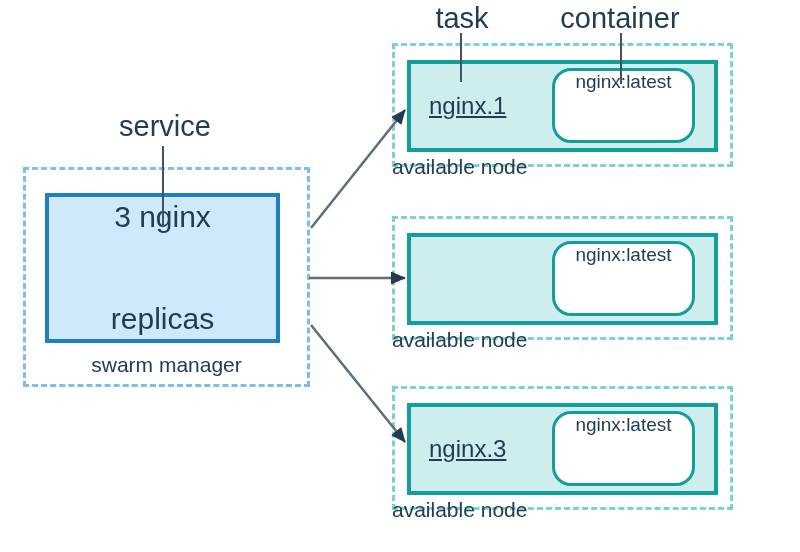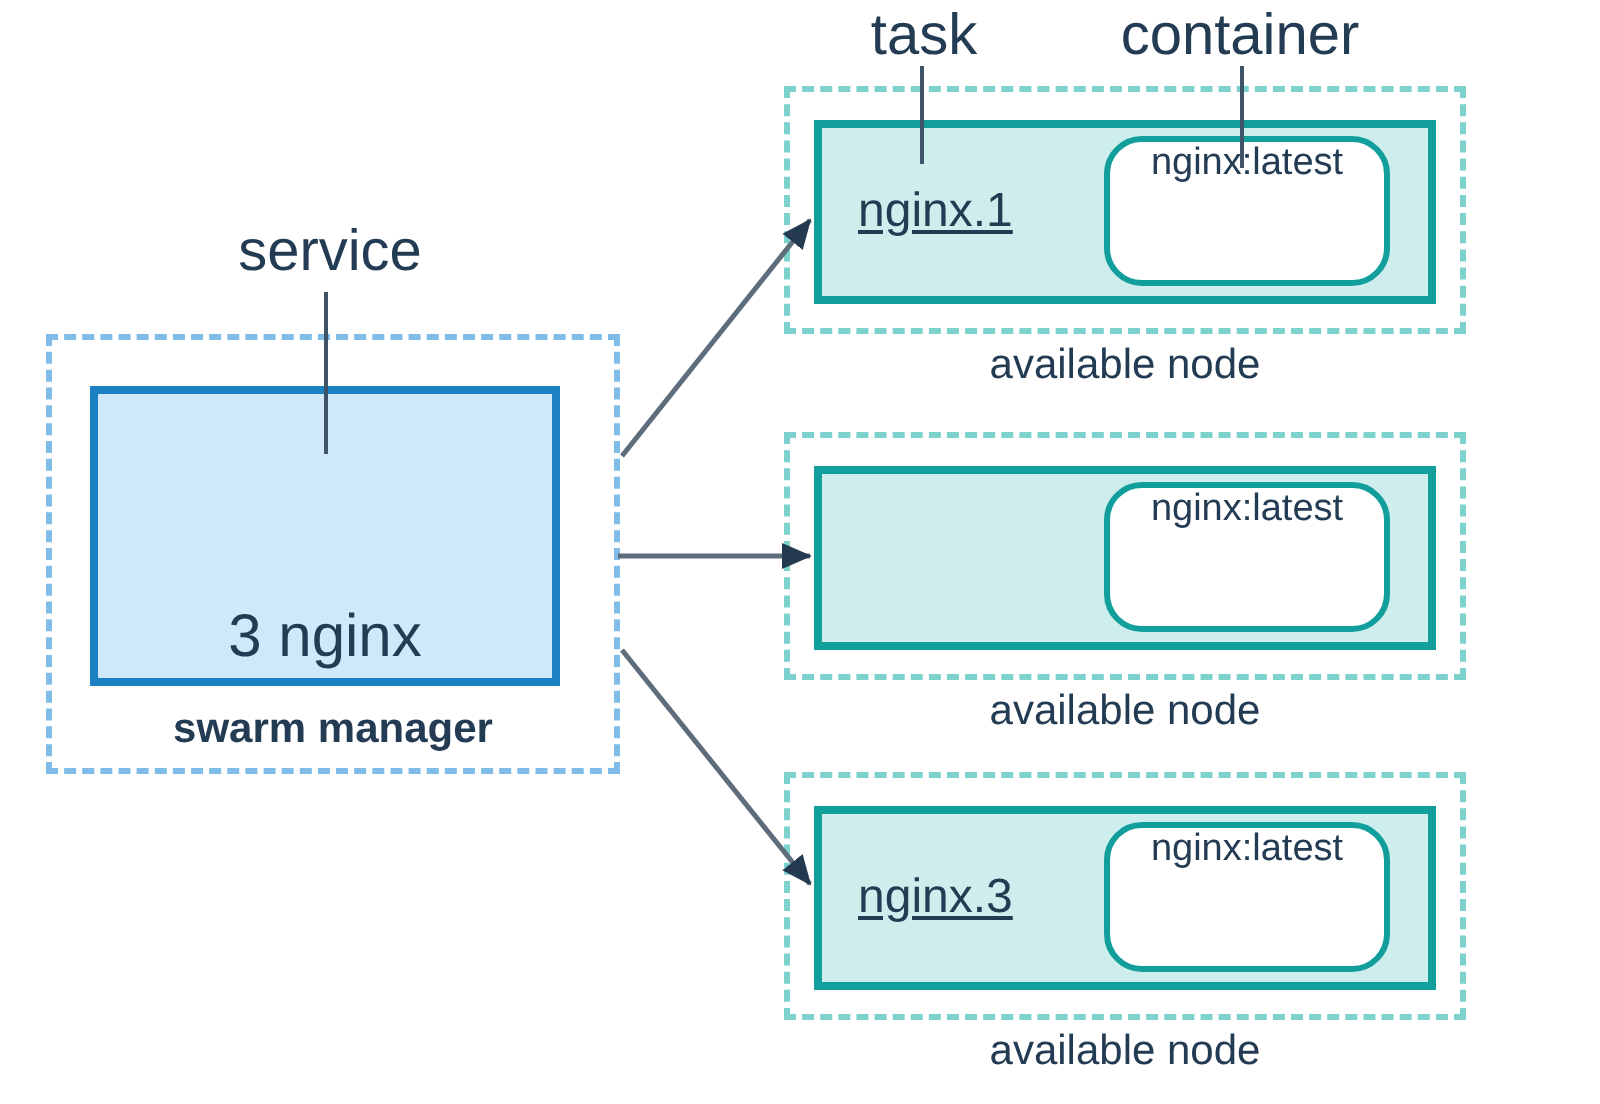--- a/index.html
+++ b/index.html
@@ -40,31 +40,30 @@
     box-sizing: border-box;
   }
   .service-box {
     position: absolute;
     left: 22px; top: 26px;
     width: 235px; height: 150px;
     box-sizing: border-box;
     background: var(--blue-fill, #cfe9fb);
     border: 4px solid var(--blue-border, #1d7fc4);
     display: flex; flex-direction: column;
-    align-items: center; justify-content: flex-end;
+    align-items: center; justify-content: space-between;
     font-size: 30px; line-height: 40px;
     color: var(--text, #233c54);
   }
   .manager-caption {
     position: absolute;
     left: 0; top: 186px; width: 100%;
     text-align: center;
     font-size: 21px;
     color: var(--text, #233c54);
-    font-weight: bold;
   }
 
   
   .node {
     position: absolute;
     left: 392px;
     width: 341px; height: 152px;
     z-index: 1;
   }
   .node-1 { top: 43px; }
@@ -102,22 +101,21 @@
     border-radius: 19px;
     display: flex; align-items: flex-start; justify-content: center;
   }
   .container-label {
     font-size: 19px;
     color: var(--text, #233c54);
     white-space: nowrap;
   }
   .node-caption {
     position: absolute;
-    left: 0; top: 128px; width: 100%;
-    text-align: center;
+    left: 0; top: 112px; width: 100%;
     font-size: 21px;
     color: var(--text, #233c54);
   }
 
   
   .overlay {
     position: absolute; inset: 0;
     z-index: 3;
     pointer-events: none;
   }
@@ -131,20 +129,21 @@
 <div class="canvas">
 
   <div class="ann ann-task">task</div>
   <div class="ann ann-service">service</div>
   <div class="ann ann-container">container</div>
 
   <div class="manager">
     <div class="manager-dotted"></div>
     <div class="service-box">
       <div>3 nginx</div>
+      <div>replicas</div>
     </div>
     <div class="manager-caption">swarm manager</div>
   </div>
 
   <div class="node node-1">
     <div class="node-dotted"></div>
     <div class="task-box">
       <span class="task-name">nginx.1</span>
       <div class="container-box">
         <span class="container-label">nginx:latest</span>

